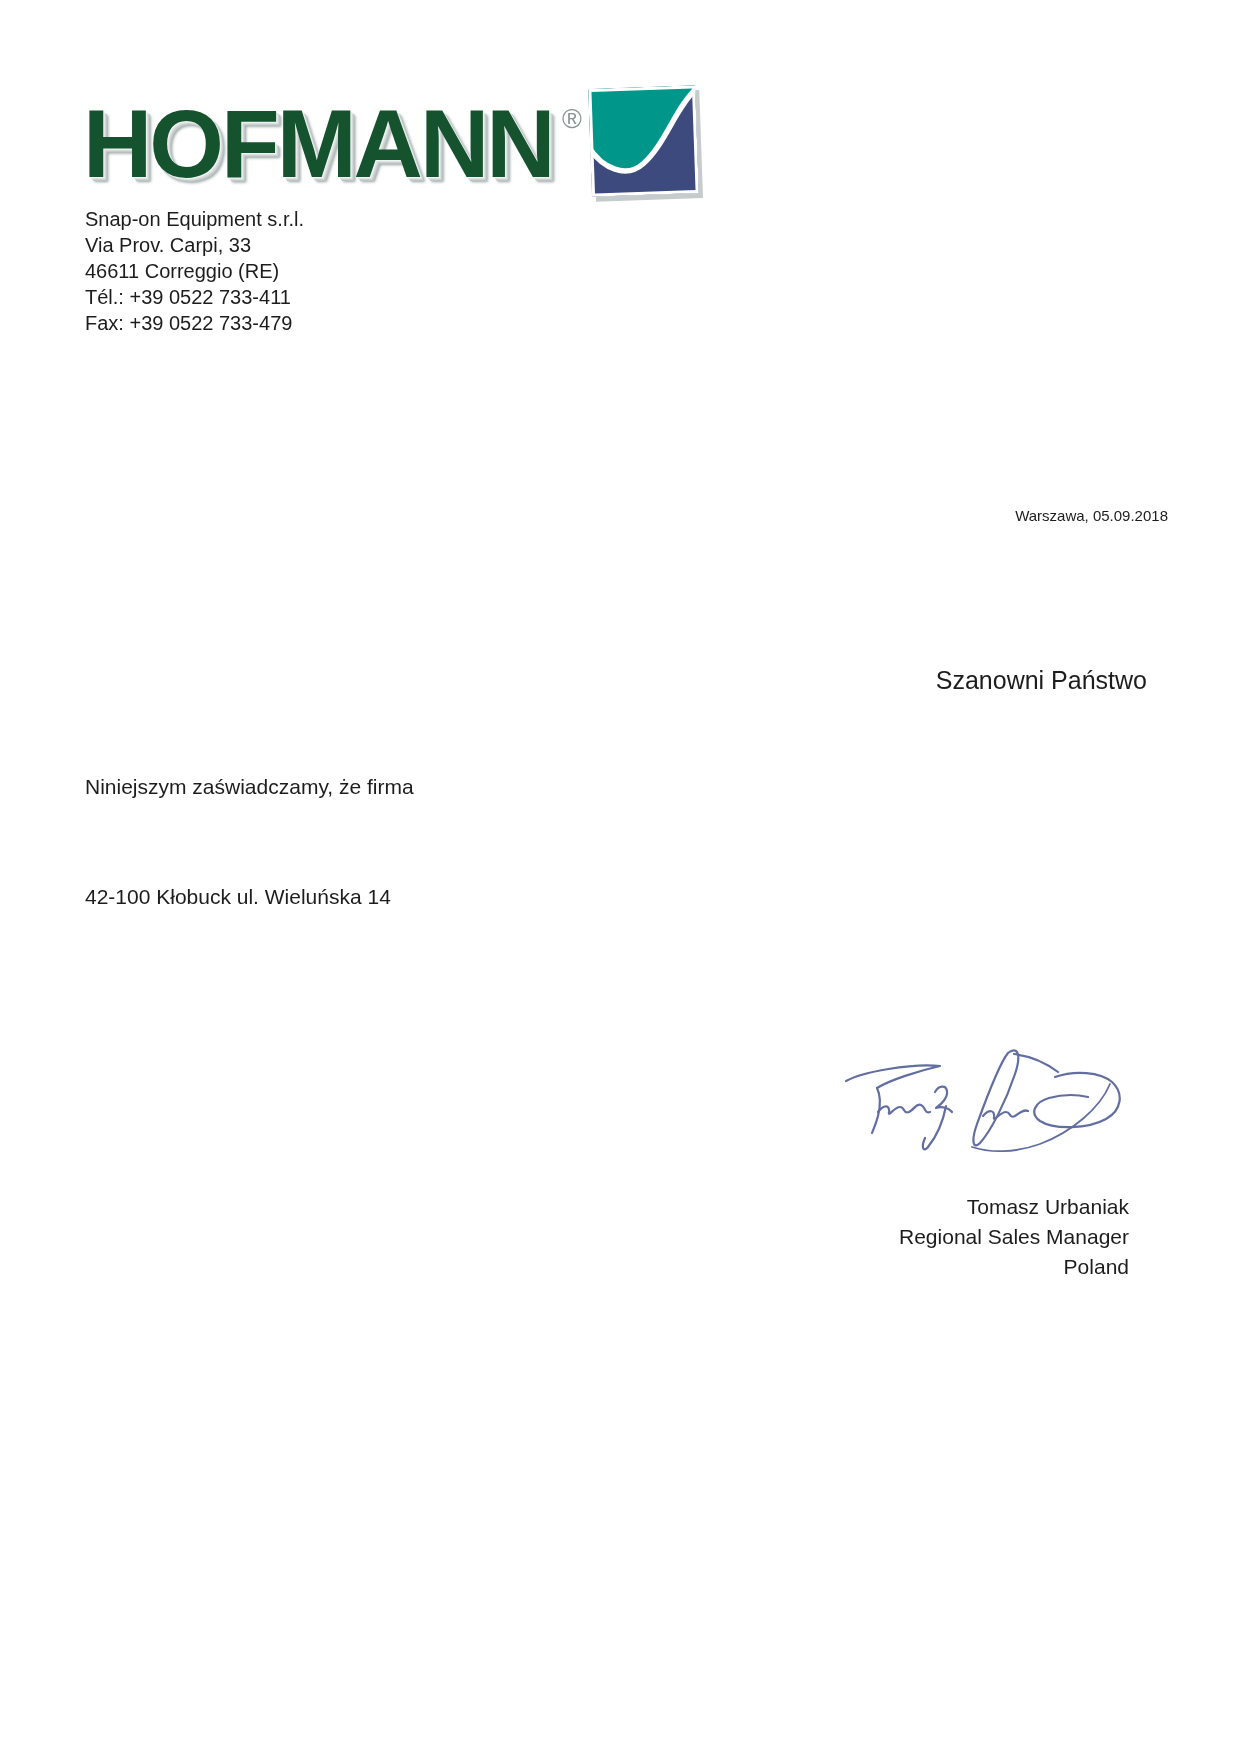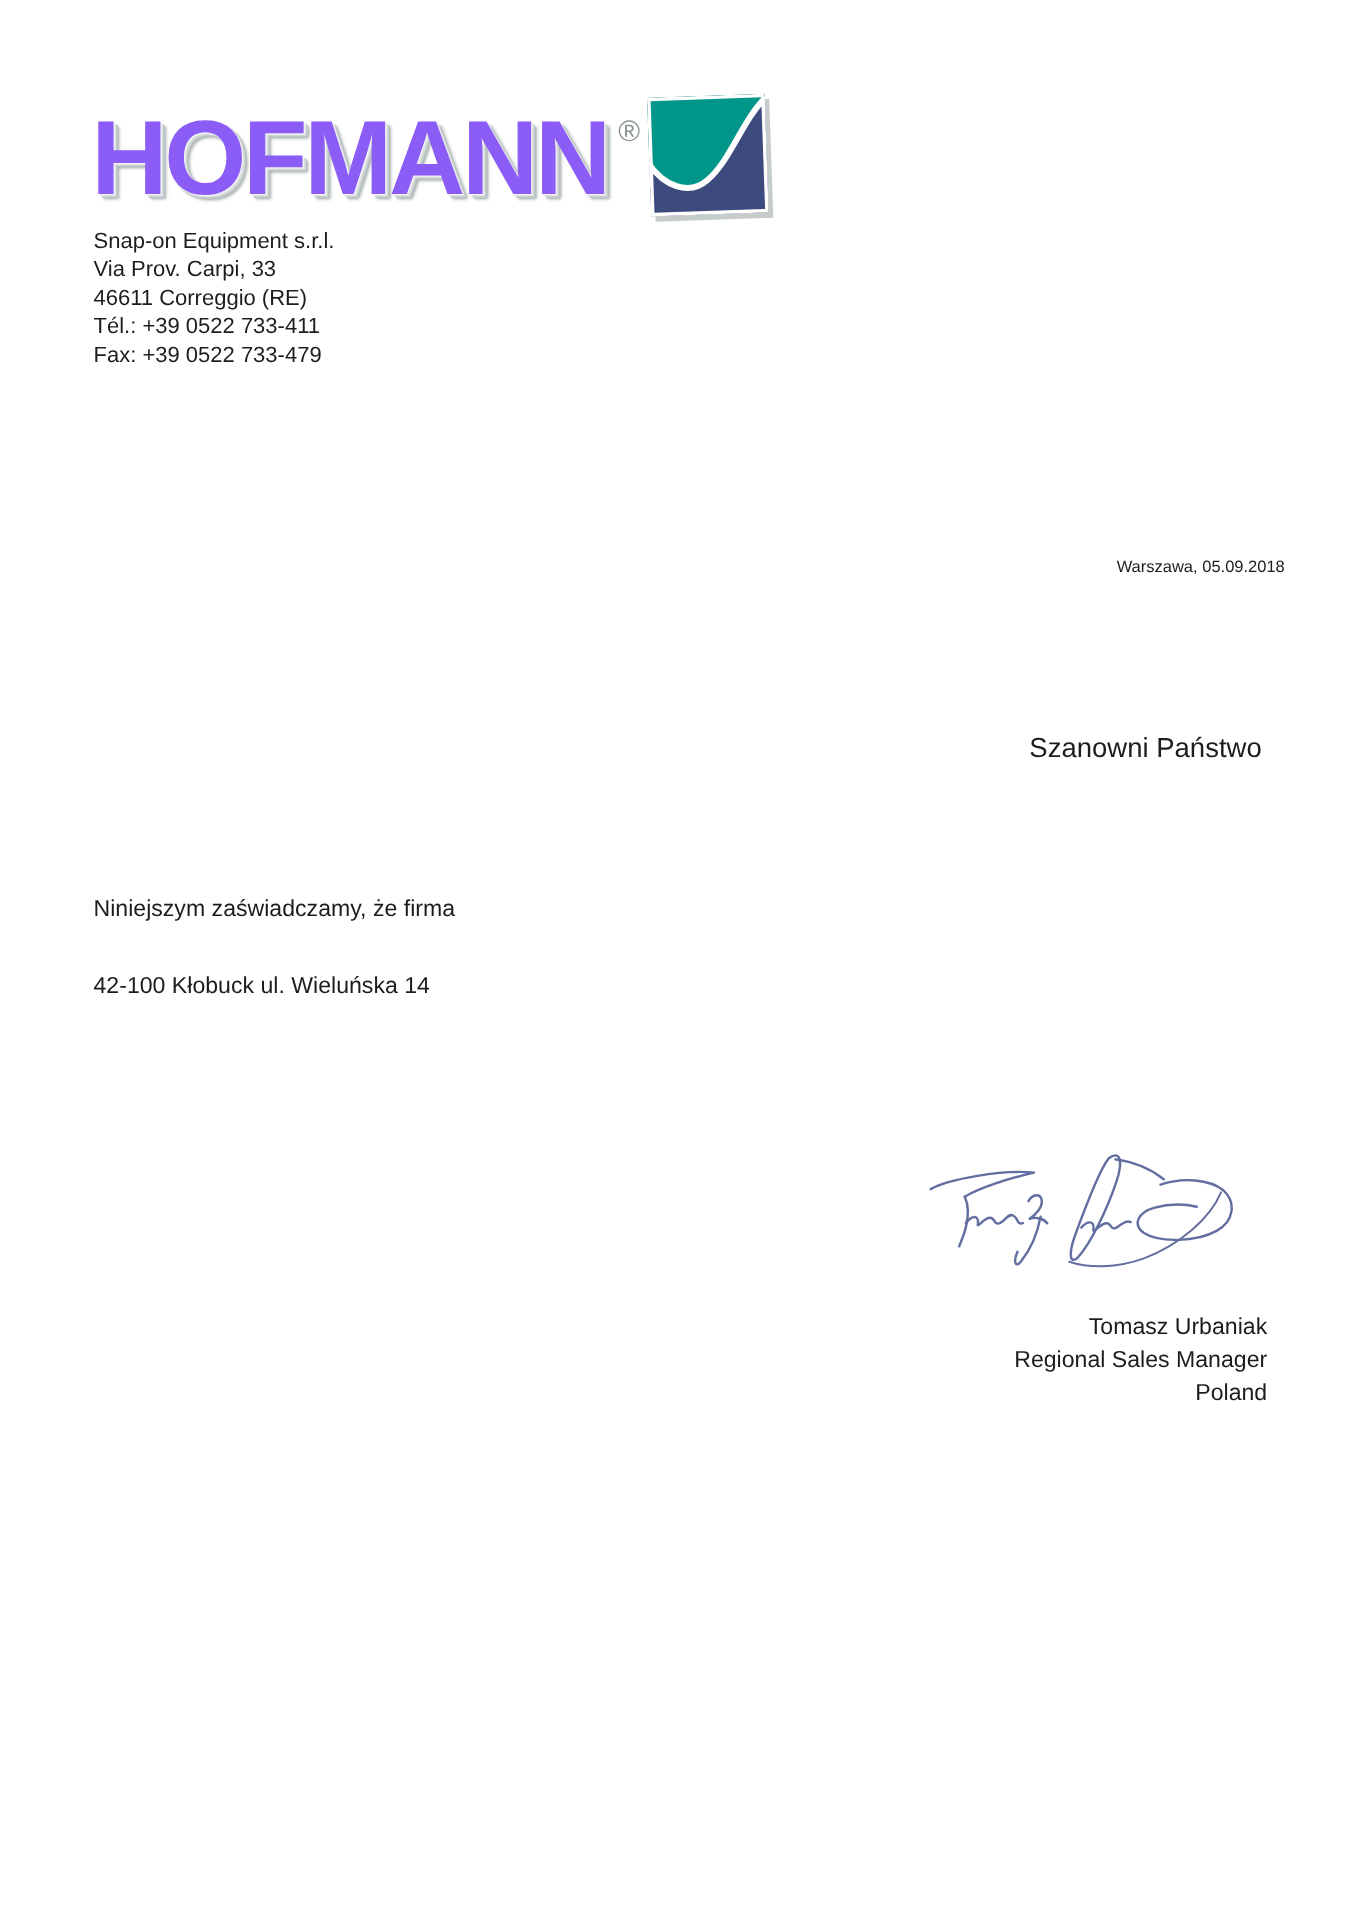--- a/index.html
+++ b/index.html
@@ -9,21 +9,21 @@
     background:#ffffff;
     font-family:"Liberation Sans", sans-serif;
     color:#1d1d1d;
     overflow:hidden;
   }
   
   .logo-wordmark{
     position:absolute;left:83px;top:96px;
     font-size:96px;font-weight:bold;line-height:1;
     letter-spacing:-3px;
-    color:#8b5cf6;
+    color:#14532d;
     text-shadow:
       1px 1px 0 #f2f4f4,
       2px 2px 0 #dfe3e3,
       3px 3px 0 #ccd2d2,
       4px 4px 0 #bcc3c3,
       5px 5px 3px #9aa3a3;
     white-space:nowrap;
   }
   .registered{
     position:absolute;left:562px;top:104px;
@@ -41,30 +41,30 @@
   
   .sender{
     position:absolute;left:85px;top:206px;
     font-size:20px;line-height:26px;
   }
   
   .dateline{position:absolute;right:71px;top:507px;font-size:15px;white-space:nowrap;}
   .salutation{position:absolute;right:92px;top:666px;font-size:25px;white-space:nowrap;}
   
   .para{position:absolute;left:85px;font-size:21px;white-space:nowrap;}
-  .para.p0{top:775px;margin-top:40px;}
+  .para.p0{top:775px;}
   .para.p1{top:830px;}
   .para.p2{top:885px;}
   .para.p3{top:936px;white-space:normal;width:1090px;}
   
   .signature{position:absolute;left:800px;top:1000px;width:340px;height:180px;}
   .signature svg{display:block;width:100%;height:100%;}
   
   .closing{
-    position:absolute;right:87px;top:1192px;
+    position:absolute;right:110px;top:1192px;
     font-size:21px;line-height:30px;text-align:right;
     white-space:nowrap;
   }
 </style>
 </head>
 <body>
 
 <div class="page">
 
   <div>

